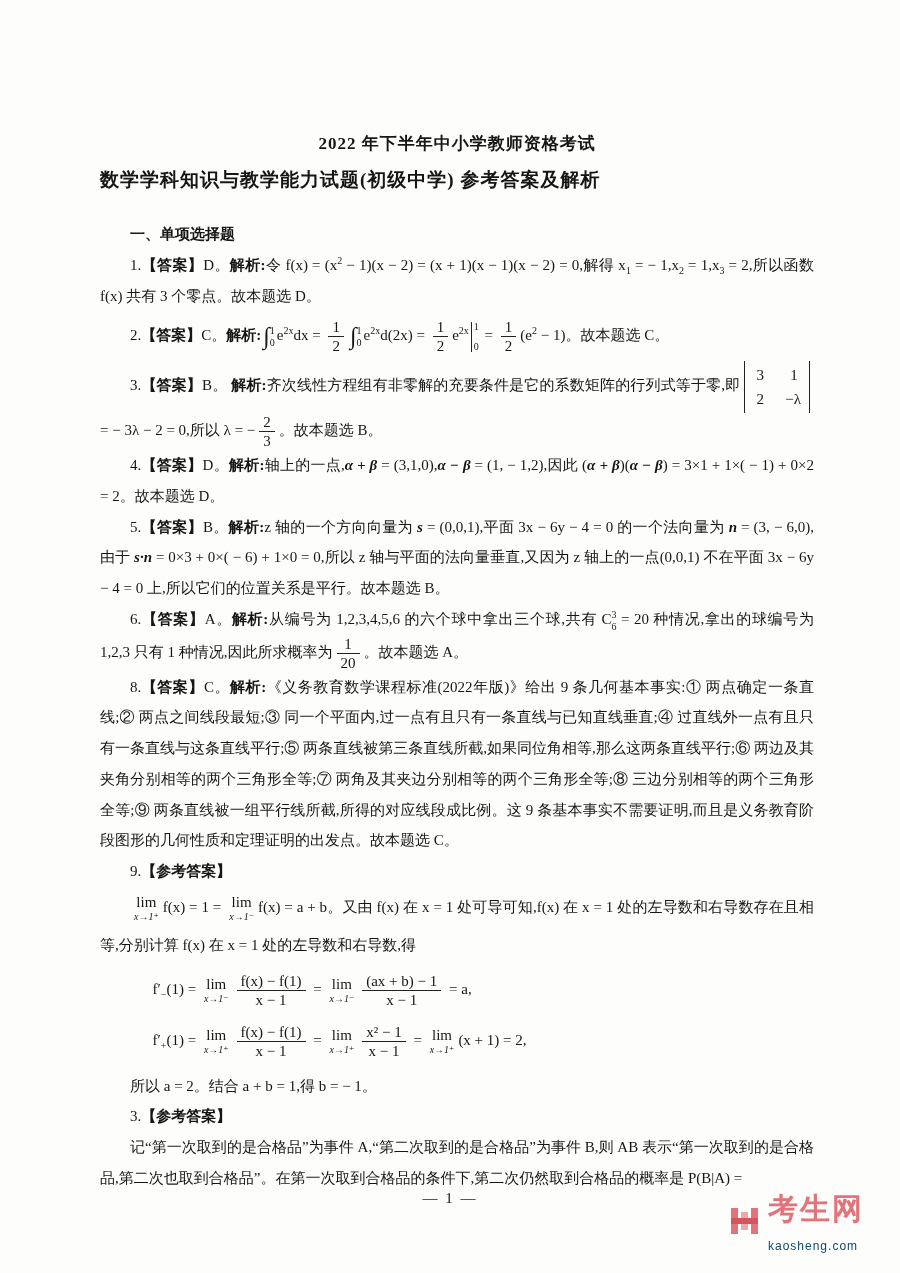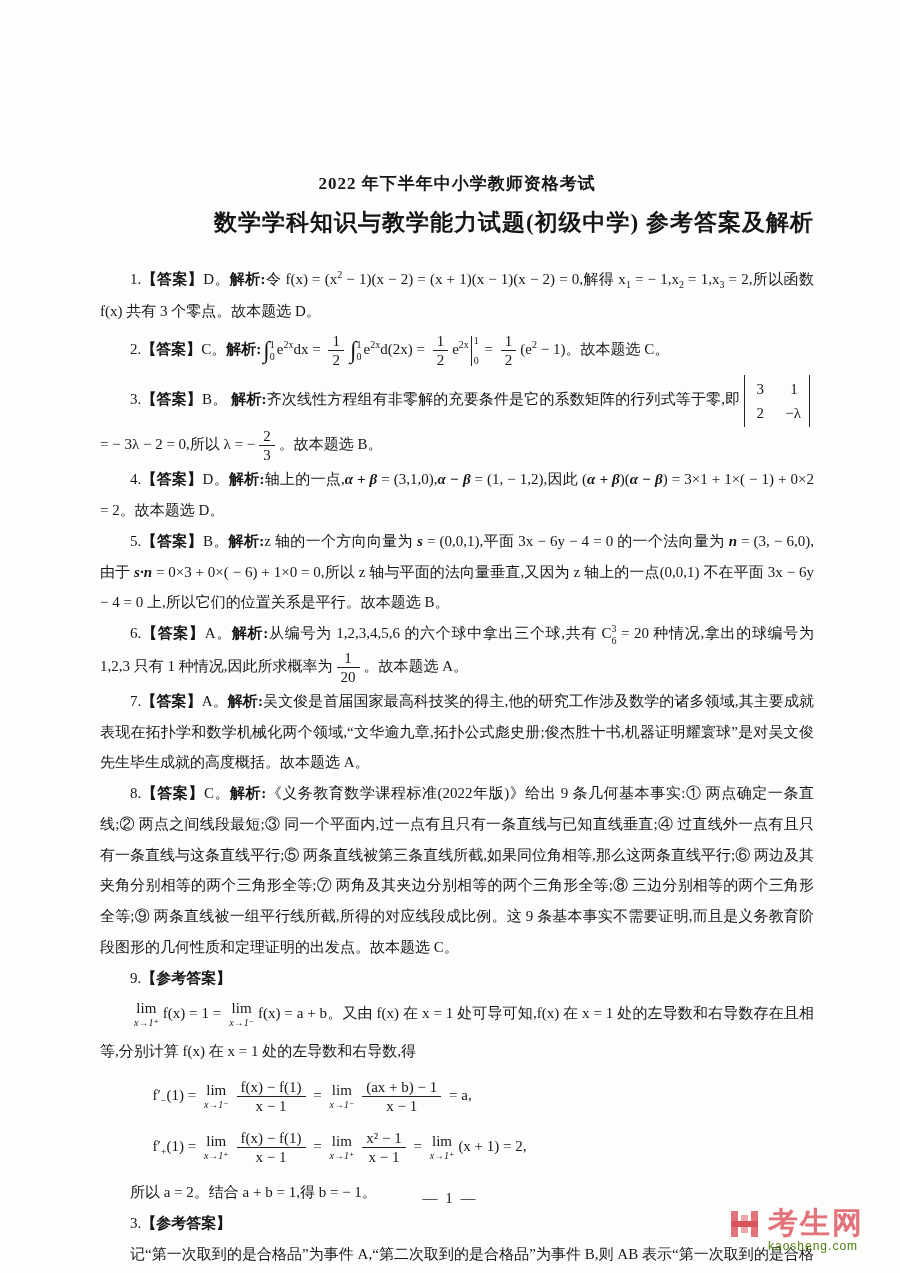--- a/index.html
+++ b/index.html
@@ -3,22 +3,22 @@
 <meta charset="utf-8">
 <style>
   html,body{margin:0;padding:0;}
   body{
     width:900px;height:1273px;overflow:hidden;position:relative;
     background:#fdfdfb;color:#161616;
     font-family:"Liberation Serif","DejaVu Serif",serif;
   }
   .page{position:absolute;inset:0;}
   .doc{position:absolute;left:100px;width:714px;top:132px;}
-  .title1{text-align:center;font-weight:bold;font-size:17px;letter-spacing:1px;margin-top:40px;}
-  .title2{text-align:right;font-weight:bold;font-size:23px;margin-top:12px;letter-spacing:1px;}
+  .title1{text-align:center;font-weight:bold;font-size:17px;letter-spacing:1px;}
+  .title2{text-align:left;font-weight:bold;font-size:19px;margin-top:12px;letter-spacing:1px;}
   .blocks{margin-top:26px;font-size:15px;line-height:2.05;text-align:justify;}
   .block{margin:0;}
   .block.section{font-weight:bold;text-indent:2em;}
   .block.para{text-indent:2em;}
   .block.mathline{margin:8px 0 8px 3.5em;text-indent:0;line-height:1.3;}
   .b{font-weight:bold;}
   .bi{font-weight:bold;font-style:italic;}
   sup,sub{font-size:10px;}
   
   .frac{display:inline-block;vertical-align:middle;text-align:center;line-height:1.2;margin:0 4px;text-indent:0;}
@@ -40,52 +40,52 @@
   
   .ss{display:inline-block;vertical-align:middle;font-size:10px;line-height:1.15;text-align:left;text-indent:0;}
   .ss span{display:block;}
   
   .det{display:inline-block;vertical-align:middle;border-left:1px solid #222;border-right:1px solid #222;padding:2px 8px;margin:0 4px;line-height:1.6;text-indent:0;}
   .det .row{display:flex;justify-content:space-between;gap:18px;}
   .det .cell{display:inline-block;min-width:14px;text-align:center;}
   
   .pagenum{position:absolute;left:0;right:0;bottom:66px;text-align:center;font-size:15px;letter-spacing:2px;}
   
-  .wm{position:absolute;right:36px;bottom:20px;display:flex;align-items:flex-start;gap:6px;}
+  .wm{position:absolute;right:36px;bottom:20px;display:flex;align-items:center;gap:6px;}
   .wm .txt{display:flex;flex-direction:column;align-items:flex-start;line-height:1.05;}
   .wm .name{font-size:30px;font-weight:bold;color:#e2737b;font-family:"Liberation Sans","DejaVu Sans",sans-serif;letter-spacing:2px;}
-  .wm .dom{font-size:12px;color:#4d7c0f;font-family:"Liberation Sans","DejaVu Sans",sans-serif;letter-spacing:1px;margin-top:2px;}
+  .wm .dom{font-size:12px;color:#0c4a6e;font-family:"Liberation Sans","DejaVu Sans",sans-serif;letter-spacing:1px;margin-top:16px;}
 </style>
 </head>
 <body>
 
 <div class="page">
   <div class="doc">
     <div class="title1">2022 年下半年中小学教师资格考试</div>
     <div class="title2">数学学科知识与教学能力试题(初级中学) 参考答案及解析</div>
     <div class="blocks">
+        <div class="block section"><span class="b">一、单项选择题</span></div>
         <div class="block para"><span>1.</span><span class="b">【答案】</span><span>D。</span><span class="b">解析:</span><span>令 f(x) = (x</span><sup>2</sup><span> − 1)(x − 2) = (x + 1)(x − 1)(x − 2) = 0,解得 x</span><sub>1</sub><span> = − 1,x</span><sub>2</sub><span> = 1,x</span><sub>3</sub><span> = 2,所以函数 f(x) 共有 3 个零点。故本题选 D。</span></div>
         <div class="block para"><span>2.</span><span class="b">【答案】</span><span>C。</span><span class="b">解析:</span><span class="intg"><span class="g">∫</span><span class="bnds"><span>1</span><span>0</span></span></span><span>e</span><sup>2x</sup><span>dx = </span><span class="frac"><span class="num">1</span><span class="den">2</span></span><span class="intg"><span class="g">∫</span><span class="bnds"><span>1</span><span>0</span></span></span><span>e</span><sup>2x</sup><span>d(2x) = </span><span class="frac"><span class="num">1</span><span class="den">2</span></span><span>e</span><sup>2x</sup><span class="ebar">
             <span class="line"></span>
             <span class="bnds2">
               <span>1</span>
               <span>0</span>
             </span>
           </span><span> = </span><span class="frac"><span class="num">1</span><span class="den">2</span></span><span>(e</span><sup>2</sup><span> − 1)。故本题选 C。</span></div>
         <div class="block para"><span>3.</span><span class="b">【答案】</span><span>B。 </span><span class="b">解析:</span><span>齐次线性方程组有非零解的充要条件是它的系数矩阵的行列式等于零,即</span><span class="det"><span class="row">
               <span class="cell">3</span>
               <span class="cell">1</span>
             </span><span class="row">
               <span class="cell">2</span>
               <span class="cell">−λ</span>
             </span></span><span> = − 3λ − 2 = 0,所以 λ = −</span><span class="frac"><span class="num">2</span><span class="den">3</span></span><span>。故本题选 B。</span></div>
         <div class="block para"><span>4.</span><span class="b">【答案】</span><span>D。</span><span class="b">解析:</span><span>轴上的一点,</span><span class="bi">α + β</span><span> = (3,1,0),</span><span class="bi">α − β</span><span> = (1, − 1,2),因此 (</span><span class="bi">α + β</span><span>)(</span><span class="bi">α − β</span><span>) = 3×1 + 1×( − 1) + 0×2 = 2。故本题选 D。</span></div>
         <div class="block para"><span>5.</span><span class="b">【答案】</span><span>B。</span><span class="b">解析:</span><span>z 轴的一个方向向量为 </span><span class="bi">s</span><span> = (0,0,1),平面 3x − 6y − 4 = 0 的一个法向量为 </span><span class="bi">n</span><span> = (3, − 6,0),由于 </span><span class="bi">s·n</span><span> = 0×3 + 0×( − 6) + 1×0 = 0,所以 z 轴与平面的法向量垂直,又因为 z 轴上的一点(0,0,1) 不在平面 3x − 6y − 4 = 0 上,所以它们的位置关系是平行。故本题选 B。</span></div>
         <div class="block para"><span>6.</span><span class="b">【答案】</span><span>A。</span><span class="b">解析:</span><span>从编号为 1,2,3,4,5,6 的六个球中拿出三个球,共有 C</span><span class="ss"><span>3</span><span>6</span></span><span> = 20 种情况,拿出的球编号为 1,2,3 只有 1 种情况,因此所求概率为</span><span class="frac"><span class="num">1</span><span class="den">20</span></span><span>。故本题选 A。</span></div>
-        <div class="block para"><span>7.</span><span class="b">【答案】</span><span>A。</span><span class="b">解析:</span><span>吴文俊是首届国家最高科技奖的得主,他的研究工作涉及数学的诸多领域,其主要成就表现在拓扑学和数学机械化两个领域,“文华逾九章,拓扑公式彪史册;俊杰胜十书,机器证明耀寰球”是对吴文俊先生毕生成就的高度概括。故本题选 A。</span></div>
         <div class="block para"><span>8.</span><span class="b">【答案】</span><span>C。</span><span class="b">解析:</span><span>《义务教育数学课程标准(2022年版)》给出 9 条几何基本事实:① 两点确定一条直线;② 两点之间线段最短;③ 同一个平面内,过一点有且只有一条直线与已知直线垂直;④ 过直线外一点有且只有一条直线与这条直线平行;⑤ 两条直线被第三条直线所截,如果同位角相等,那么这两条直线平行;⑥ 两边及其夹角分别相等的两个三角形全等;⑦ 两角及其夹边分别相等的两个三角形全等;⑧ 三边分别相等的两个三角形全等;⑨ 两条直线被一组平行线所截,所得的对应线段成比例。这 9 条基本事实不需要证明,而且是义务教育阶段图形的几何性质和定理证明的出发点。故本题选 C。</span></div>
         <div class="block para"><span>9.</span><span class="b">【参考答案】</span></div>
         <div class="block para"><span class="lim"><span class="w">lim</span><span class="s">x→1⁺</span></span><span>f(x) = 1 = </span><span class="lim"><span class="w">lim</span><span class="s">x→1⁻</span></span><span>f(x) = a + b。又由 f(x) 在 x = 1 处可导可知,f(x) 在 x = 1 处的左导数和右导数存在且相等,分别计算 f(x) 在 x = 1 处的左导数和右导数,得</span></div>
         <div class="block mathline"><span>f′</span><sub>−</sub><span>(1) = </span><span class="lim"><span class="w">lim</span><span class="s">x→1⁻</span></span><span class="frac"><span class="num">f(x) − f(1)</span><span class="den">x − 1</span></span><span> = </span><span class="lim"><span class="w">lim</span><span class="s">x→1⁻</span></span><span class="frac"><span class="num">(ax + b) − 1</span><span class="den">x − 1</span></span><span> = a,</span></div>
         <div class="block mathline"><span>f′</span><sub>+</sub><span>(1) = </span><span class="lim"><span class="w">lim</span><span class="s">x→1⁺</span></span><span class="frac"><span class="num">f(x) − f(1)</span><span class="den">x − 1</span></span><span> = </span><span class="lim"><span class="w">lim</span><span class="s">x→1⁺</span></span><span class="frac"><span class="num">x² − 1</span><span class="den">x − 1</span></span><span> = </span><span class="lim"><span class="w">lim</span><span class="s">x→1⁺</span></span><span>(x + 1) = 2,</span></div>
         <div class="block para"><span>所以 a = 2。结合 a + b = 1,得 b = − 1。</span></div>
         <div class="block para"><span>3.</span><span class="b">【参考答案】</span></div>
         <div class="block para"><span>记“第一次取到的是合格品”为事件 A,“第二次取到的是合格品”为事件 B,则 AB 表示“第一次取到的是合格品,第二次也取到合格品”。在第一次取到合格品的条件下,第二次仍然取到合格品的概率是 P(B|A) =</span></div>
       </div>
   </div>

